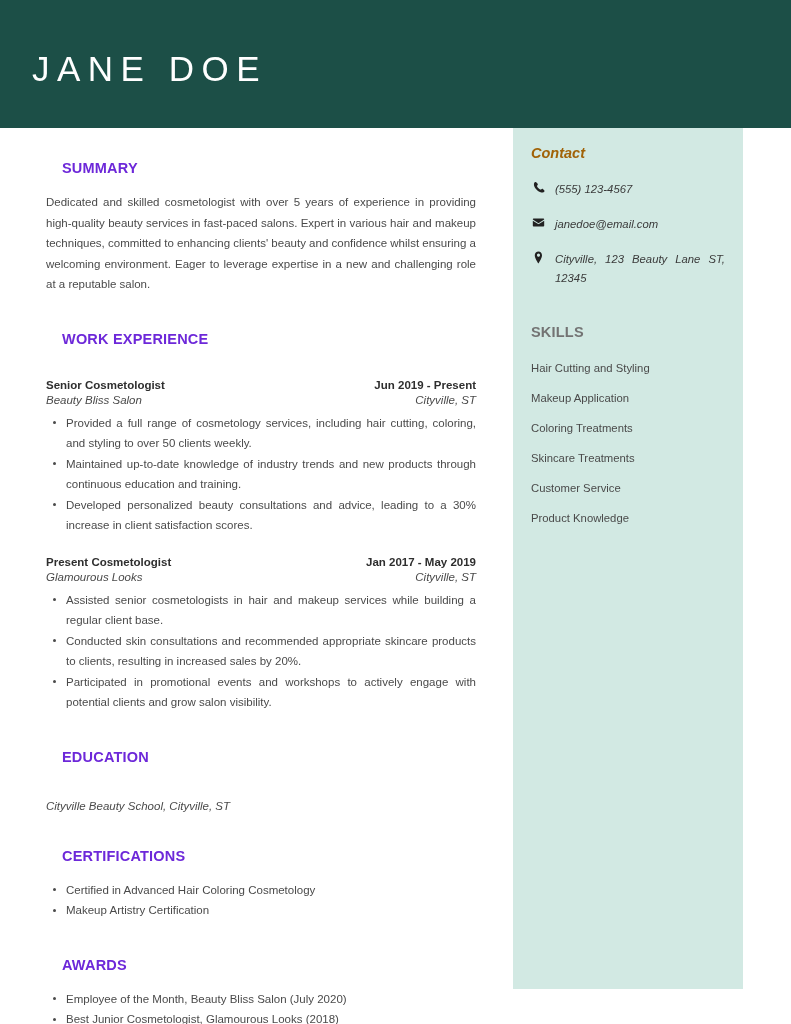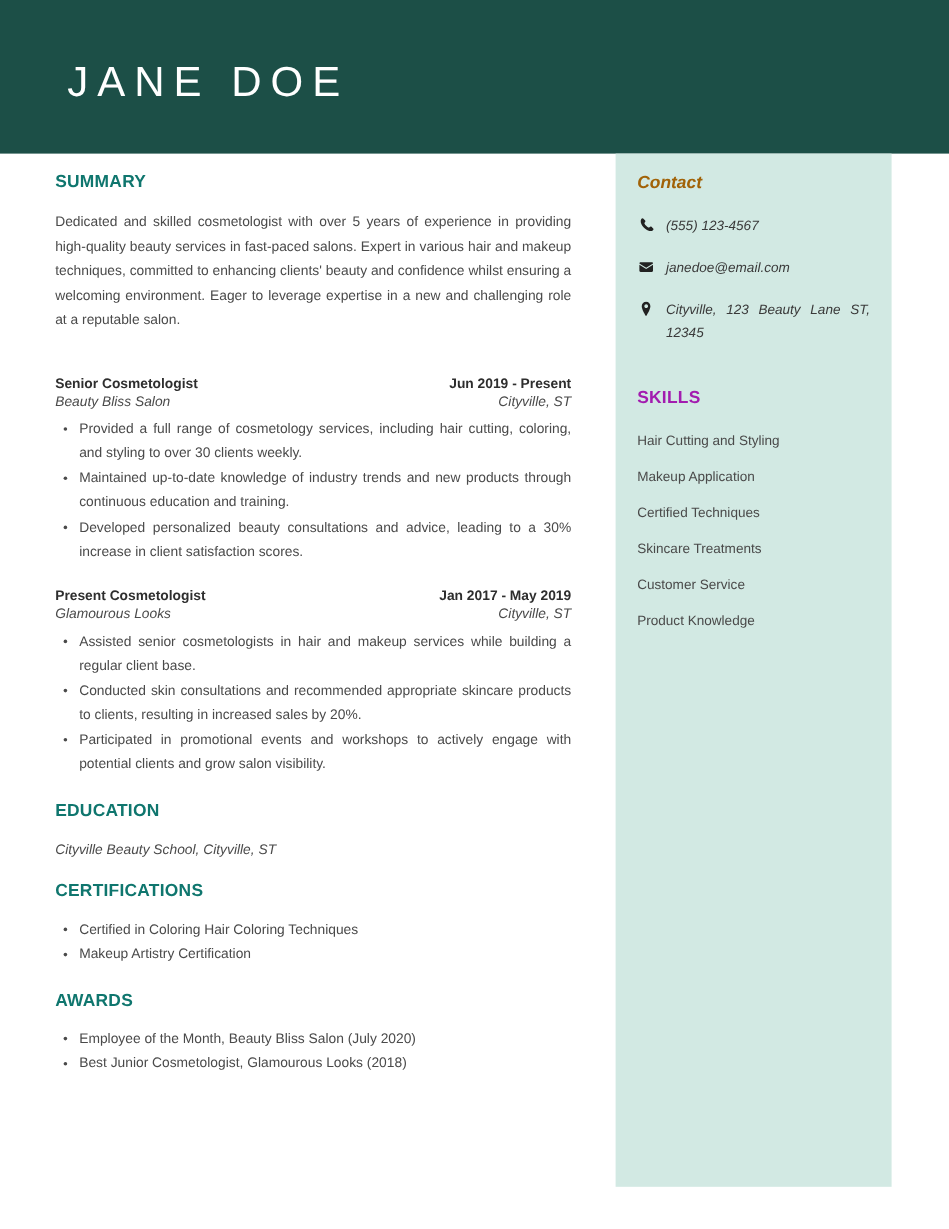--- a/index.html
+++ b/index.html
@@ -21,21 +21,21 @@
   .header {
     position: absolute;
     left: 0;
     top: 0;
     width: 791px;
     height: 128px;
     background: #1c4f47;
   }
   .header-name {
     position: absolute;
-    left: 56px;
+    left: 32px;
     top: 47px;
     font-size: 35px;
     font-weight: 400;
     letter-spacing: 7.5px;
     color: #ffffff;
     line-height: 44px;
     white-space: nowrap;
   }
 
   
@@ -44,24 +44,24 @@
     left: 46px;
     top: 128px;
     width: 430px;
   }
 
   .section { margin: 0; }
 
   .section-heading {
     font-size: 14.5px;
     font-weight: bold;
-    color: #0f766e;
+    color: #6d28d9;
     letter-spacing: 0.2px;
     text-transform: uppercase;
-    margin: 0;
+    margin: 16px;
   }
 
   .summary-wrap { margin-top: 15px; }
 
   .body-text {
     font-size: 11.5px;
     line-height: 20.5px;
     color: #4a4a4a;
     text-align: justify;
     margin: 0;
@@ -142,21 +142,21 @@
   .side-heading-contact {
     font-size: 14.5px;
     font-weight: bold;
     color: #a16207;
     margin: 0;
     font-style: italic;
   }
   .side-heading-skills {
     font-size: 14.5px;
     font-weight: bold;
-    color: #a21caf;
+    color: #737373;
     text-transform: uppercase;
     letter-spacing: 0.2px;
     margin: 0;
   }
 
   .contact-list { margin-top: 19px; font-style: italic; }
   .contact-item {
     display: flex;
     align-items: flex-start;
     margin-bottom: 16px;
@@ -239,21 +239,21 @@
         </div>
 
       </div>
     </div>
 
     <div class="skills-block">
       <h2 class="side-heading-skills">SKILLS</h2>
       <ul class="skills-list">
         <li>Hair Cutting and Styling</li>
         <li>Makeup Application</li>
-        <li>Certified Techniques</li>
+        <li>Coloring Treatments</li>
         <li>Skincare Treatments</li>
         <li>Customer Service</li>
         <li>Product Knowledge</li>
       </ul>
     </div>
 
   </div>
 </aside>
 
 <main class="main">
@@ -261,33 +261,34 @@
   <div class="sp-16"></div>
   <section class="section">
     <h2 class="section-heading">SUMMARY</h2>
     <div class="summary-wrap">
       <p class="body-text">Dedicated and skilled cosmetologist with over 5 years of experience in providing high-quality beauty services in fast-paced salons. Expert in various hair and makeup techniques, committed to enhancing clients' beauty and confidence whilst ensuring a welcoming environment. Eager to leverage expertise in a new and challenging role at a reputable salon.</p>
     </div>
   </section>
 
   <div class="sp-20"></div>
   <section class="section">
+    <h2 class="section-heading">WORK EXPERIENCE</h2>
 
     <div class="sp-16"></div>
     <div class="entry">
       <div class="entry-row">
         <span class="entry-title">Senior Cosmetologist</span>
         <span class="entry-date">Jun 2019 - Present</span>
       </div>
       <div class="entry-row sub">
         <span class="entry-org">Beauty Bliss Salon</span>
         <span class="entry-loc">Cityville, ST</span>
       </div>
       <ul class="bullets">
-        <li>Provided a full range of cosmetology services, including hair cutting, coloring, and styling to over 30 clients weekly.</li>
+        <li>Provided a full range of cosmetology services, including hair cutting, coloring, and styling to over 50 clients weekly.</li>
         <li>Maintained up-to-date knowledge of industry trends and new products through continuous education and training.</li>
         <li>Developed personalized beauty consultations and advice, leading to a 30% increase in client satisfaction scores.</li>
       </ul>
     </div>
 
     <div class="sp-20"></div>
     <div class="entry">
       <div class="entry-row">
         <span class="entry-title">Present Cosmetologist</span>
         <span class="entry-date">Jan 2017 - May 2019</span>
@@ -312,21 +313,21 @@
       <div class="entry-row sub">
         <span class="entry-org">Cityville Beauty School, Cityville, ST</span>
       </div>
     </div>
   </section>
 
   <div class="sp-20"></div>
   <section class="section">
     <h2 class="section-heading">CERTIFICATIONS</h2>
     <ul class="bullets tight" style="margin-top:14px;">
-      <li>Certified in Coloring Hair Coloring Techniques</li>
+      <li>Certified in Advanced Hair Coloring Cosmetology</li>
       <li>Makeup Artistry Certification</li>
     </ul>
   </section>
 
   <div class="sp-20"></div>
   <section class="section">
     <h2 class="section-heading">AWARDS</h2>
     <ul class="bullets tight" style="margin-top:14px;">
       <li>Employee of the Month, Beauty Bliss Salon (July 2020)</li>
       <li>Best Junior Cosmetologist, Glamourous Looks (2018)</li>

